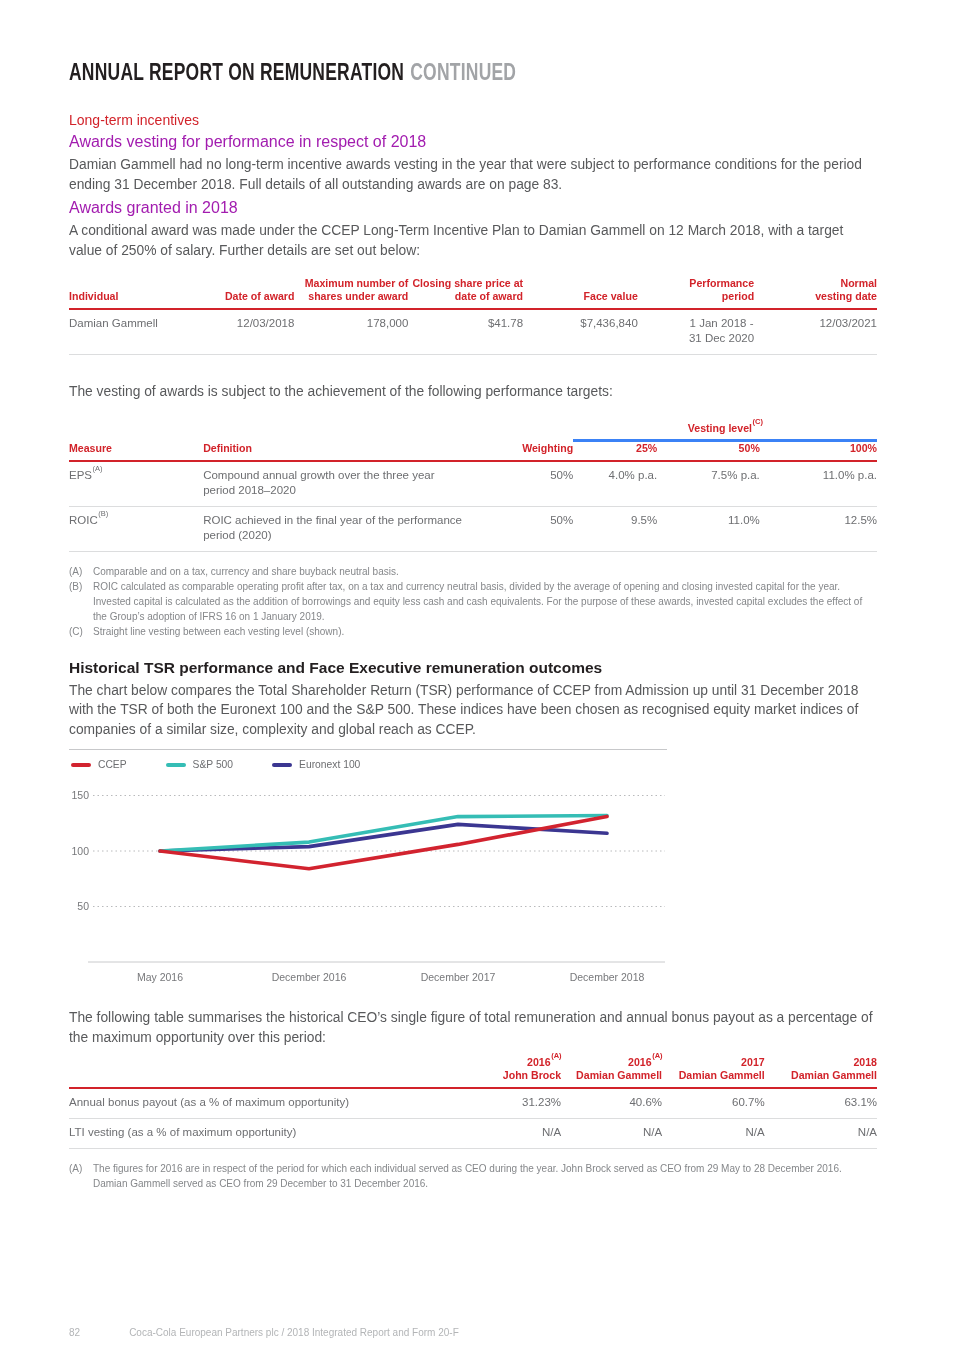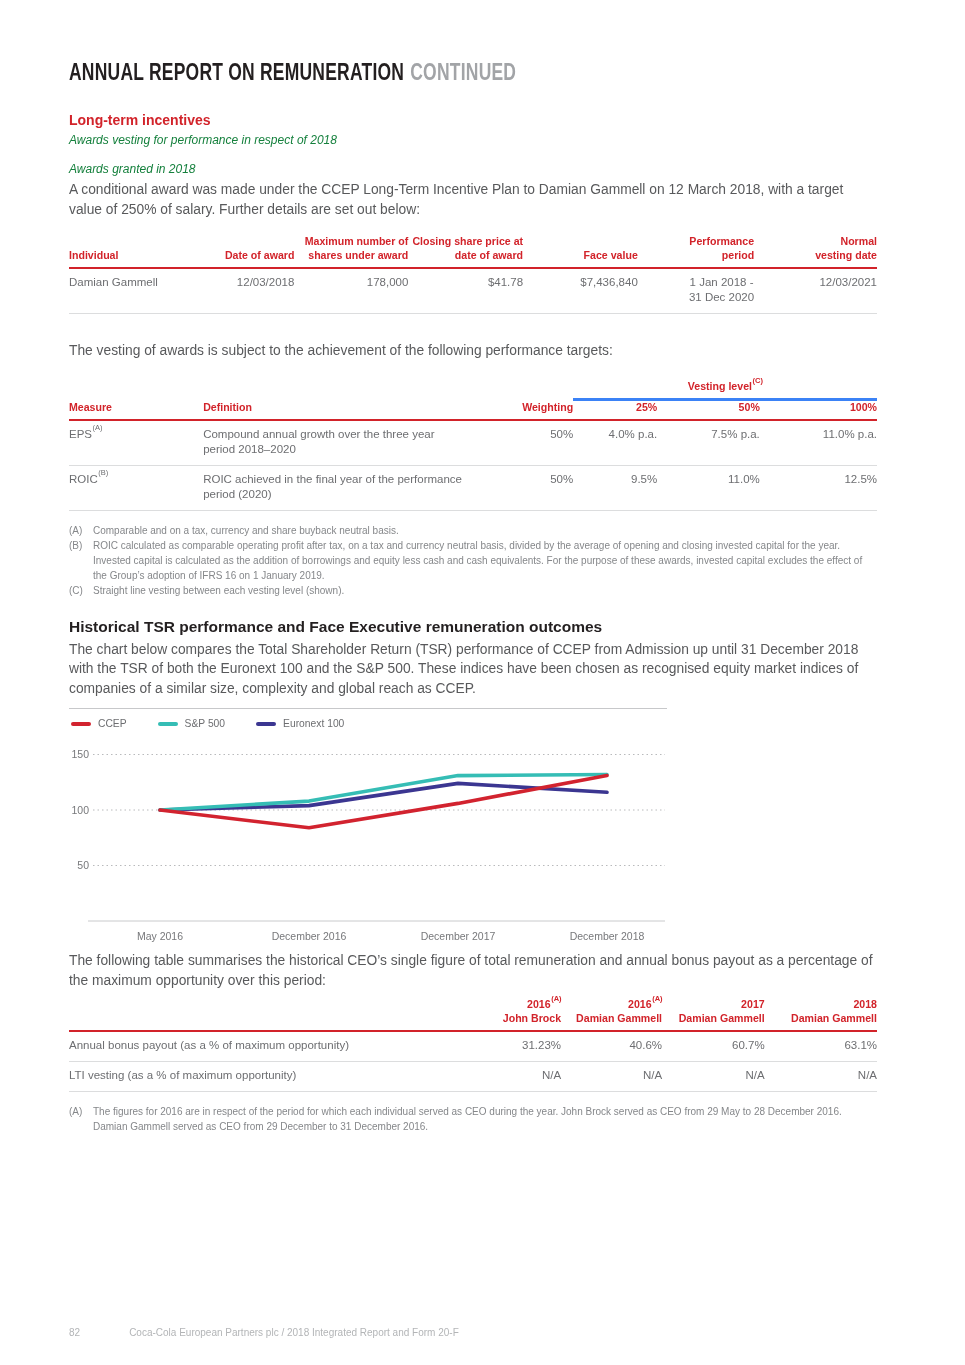--- a/index.html
+++ b/index.html
@@ -6,22 +6,22 @@
   body{
     width:965px;height:1365px;overflow:hidden;background:#ffffff;
     font-family:"Liberation Sans",sans-serif;color:#58595b;position:relative;
   }
   .content{position:absolute;left:69px;top:0;width:808px;}
   
   h1{margin:60px 0 0;font-size:23px;line-height:1.1;white-space:nowrap;}
   .condense{display:inline-block;transform:scaleX(.76);transform-origin:left;letter-spacing:.3px;font-weight:bold;}
   .title-main{color:#231f20;}
   .title-cont{color:#a2a4a7;margin-left:8px;}
-  .h-red{color:#d2232a;font-size:14px;font-weight:bold;margin:27px 0 0;}
-  .h-italic{color:#15803d;font-size:12px;font-style:italic;font-weight:normal;margin:5px 0 0;}
+  .h-red{color:#d2232a;font-size:14px;font-weight:normal;margin:27px 0 0;}
+  .h-italic{color:#a21caf;font-size:16px;font-weight:normal;margin:5px 0 0;}
   .h-black{color:#231f20;font-size:15.5px;font-weight:bold;margin:20px 0 0;}
   p.body{font-size:13.8px;line-height:1.42;color:#58595b;margin:4px 0 0;}
   
   table{width:100%;border-collapse:collapse;table-layout:fixed;}
   th{color:#d2232a;font-weight:bold;font-size:10.6px;line-height:1.25;vertical-align:bottom;
      padding:0 0 5px;border-bottom:2px solid #d2232a;text-align:right;}
   th.first,td.first{text-align:left;}
   td{font-size:11.5px;line-height:1.3;color:#6d6e71;padding:6px 0 8px;vertical-align:top;
      border-bottom:1px solid #dcddde;text-align:right;}
   .pre{white-space:pre-line;}
@@ -30,21 +30,21 @@
   .t-award{margin-top:16px;}
   .t-perf{margin-top:20px;}
   .t-ceo{margin-top:8px;}
   th.group-head{border-bottom:3px solid #3b82f6;text-align:center;padding-bottom:4px;font-size:10.6px;}
   th.group-empty{border-bottom:none;}
   
   .footnotes{margin-top:12px;}
   .fn{display:grid;grid-template-columns:24px 1fr;font-size:10px;line-height:1.5;color:#85878a;}
   
   .chart-wrap{margin-top:10px;width:598px;border-top:1px solid #c7c8ca;}
-  .legend{display:flex;gap:31px;padding:9px 0 0 2px;align-items:flex-end;}
+  .legend{display:flex;gap:39px;padding:9px 0 0 2px;align-items:flex-end;}
   .legend-item{display:flex;align-items:center;gap:7px;font-size:10.3px;color:#6d6e71;}
   .swatch{width:20px;height:4px;border-radius:2px;display:inline-block;}
   svg.tsr{display:block;margin-top:10px;}
   svg text.tick{font-size:10.5px;fill:#77787b;font-family:"Liberation Sans",sans-serif;}
   
   .footer{position:absolute;left:69px;top:1291px;font-size:10px;color:#b3b5b7;display:flex;margin-top:36px;}
   .footer .ftext{margin-left:49px;}
 </style>
 </head>
 <body>
@@ -52,22 +52,23 @@
 <div class="content">
 
   <h1>
     <span class="condense">
       <span class="title-main">ANNUAL REPORT ON REMUNERATION</span><span class="title-cont">CONTINUED</span>
     </span>
   </h1>
 
   <h2 class="h-red">Long-term incentives</h2>
   <h3 class="h-italic">Awards vesting for performance in respect of 2018</h3>
-
-  <h3 class="h-italic" style="margin-top:15px">Awards granted in 2018</h3>
+  <p class="body">Damian Gammell had no long-term incentive awards vesting in the year that were subject to performance conditions for the period ending 31 December 2018. Full details of all outstanding awards are on page 83.</p>
+
+  <h3 class="h-italic" style="margin-top:5px">Awards granted in 2018</h3>
   <p class="body">A conditional award was made under the CCEP Long-Term Incentive Plan to Damian Gammell on 12 March 2018, with a target value of 250% of salary. Further details are set out below:</p>
 
   <table class="t-award">
     <colgroup>
       <col style="width:15%">
         <col style="width:12.9%">
         <col style="width:14.1%">
         <col style="width:14.2%">
         <col style="width:14.2%">
         <col style="width:14.4%">
@@ -193,21 +194,21 @@
         <text x="91" y="201" text-anchor="middle" class="tick">May 2016</text>
         <text x="240" y="201" text-anchor="middle" class="tick">December 2016</text>
         <text x="389" y="201" text-anchor="middle" class="tick">December 2017</text>
         <text x="538" y="201" text-anchor="middle" class="tick">December 2018</text>
         <polyline points="91,71.0 240,66.6 389,44.4 538,53.3" fill="none" stroke="#3b3691" stroke-width="3.6" stroke-linejoin="round" stroke-linecap="round"></polyline>
         <polyline points="91,71.0 240,62.1 389,36.6 538,35.5" fill="none" stroke="#35bdb5" stroke-width="3.6" stroke-linejoin="round" stroke-linecap="round"></polyline>
         <polyline points="91,71.0 240,88.8 389,64.4 538,36.6" fill="none" stroke="#d2232f" stroke-width="3.6" stroke-linejoin="round" stroke-linecap="round"></polyline>
       </svg>
   </div>
 
-  <p class="body" style="margin-top:0">The following table summarises the historical CEO’s single figure of total remuneration and annual bonus payout as a percentage of the maximum opportunity over this period:</p>
+  <p class="body" style="margin-top:16px">The following table summarises the historical CEO’s single figure of total remuneration and annual bonus payout as a percentage of the maximum opportunity over this period:</p>
 
   <table class="t-ceo">
     <colgroup>
       <col style="width:45.3%">
         <col style="width:15.6%">
         <col style="width:12.5%">
         <col style="width:12.7%">
         <col style="width:13.9%">
     </colgroup>
     <thead>

